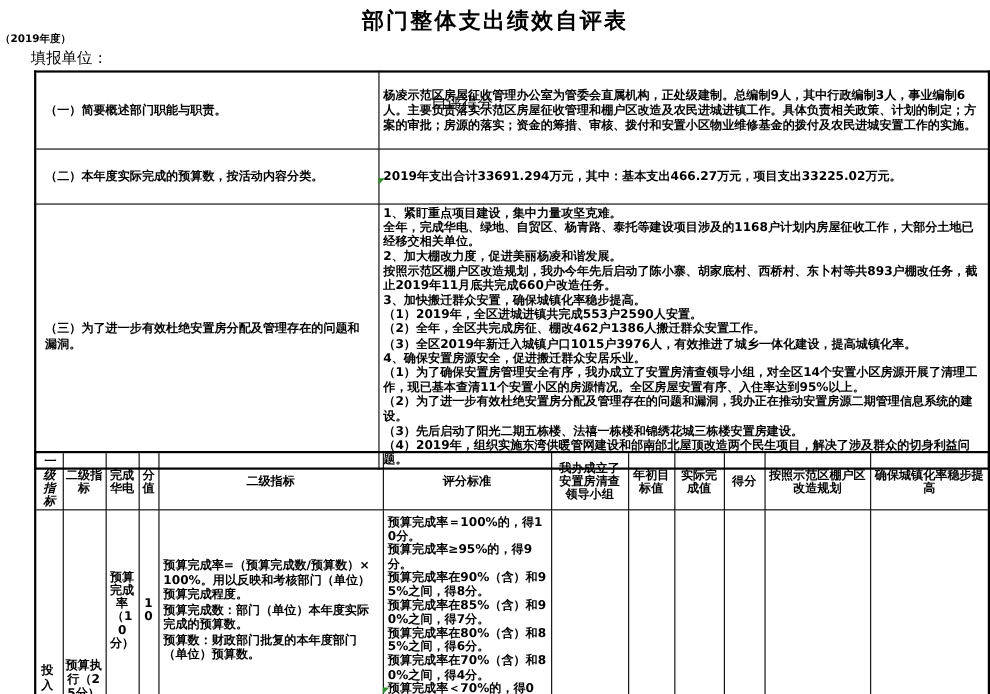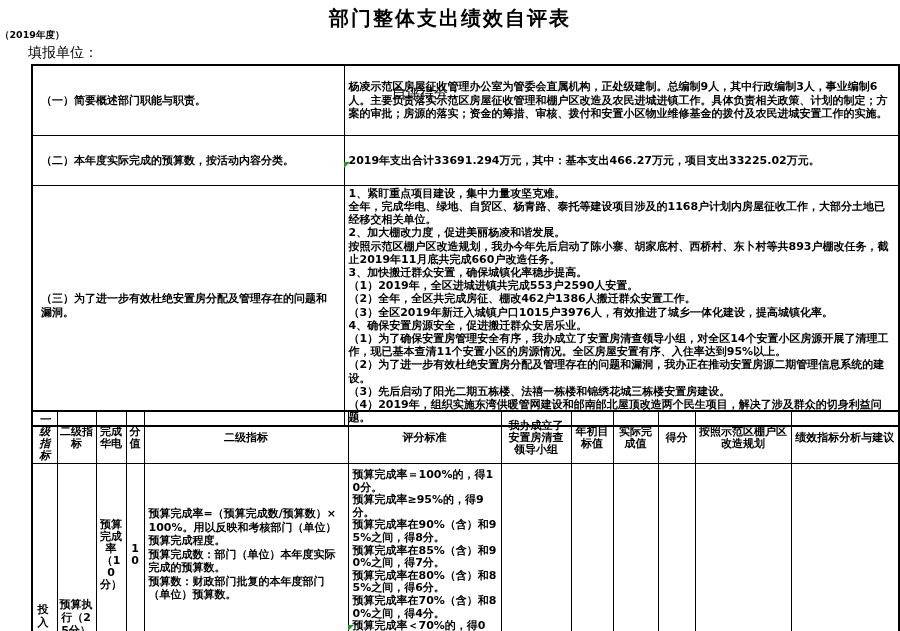--- a/index.html
+++ b/index.html
@@ -114,21 +114,21 @@
       <td>二级指标</td>
       <td>完成华电</td>
       <td>分值</td>
       <td>二级指标</td>
       <td>评分标准</td>
       <td>我办成立了安置房清查领导小组</td>
       <td>年初目标值</td>
       <td>实际完成值</td>
       <td>得分</td>
       <td>按照示范区棚户区改造规划</td>
-      <td>绩效指标分析与建议</td>
+      <td>确保城镇化率稳步提高</td>
     </tr>
     <tr style="height:172px">
       <td rowspan="2"></td>
       <td rowspan="2"></td>
       <td>预算完成率（10分）</td>
       <td>10</td>
       <td class="desc">预算完成率=（预算完成数/预算数）×100%。用以反映和考核部门（单位）预算完成程度。
 预算完成数：部门（单位）本年度实际完成的预算数。
 预算数：财政部门批复的本年度部门（单位）预算数。</td>
       <td class="crit">预算完成率＝100%的，得10分。

